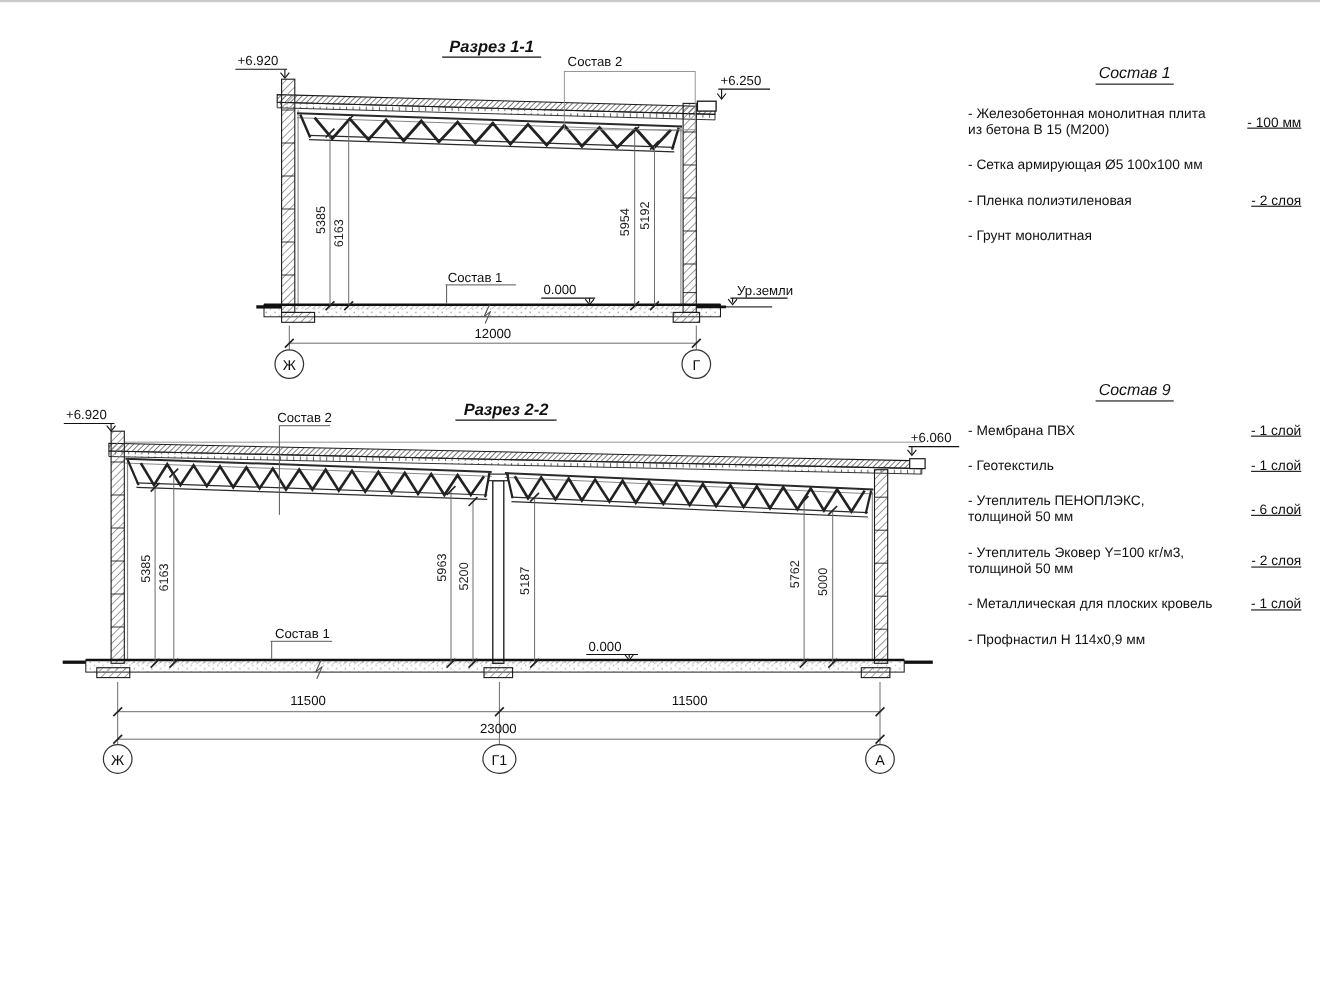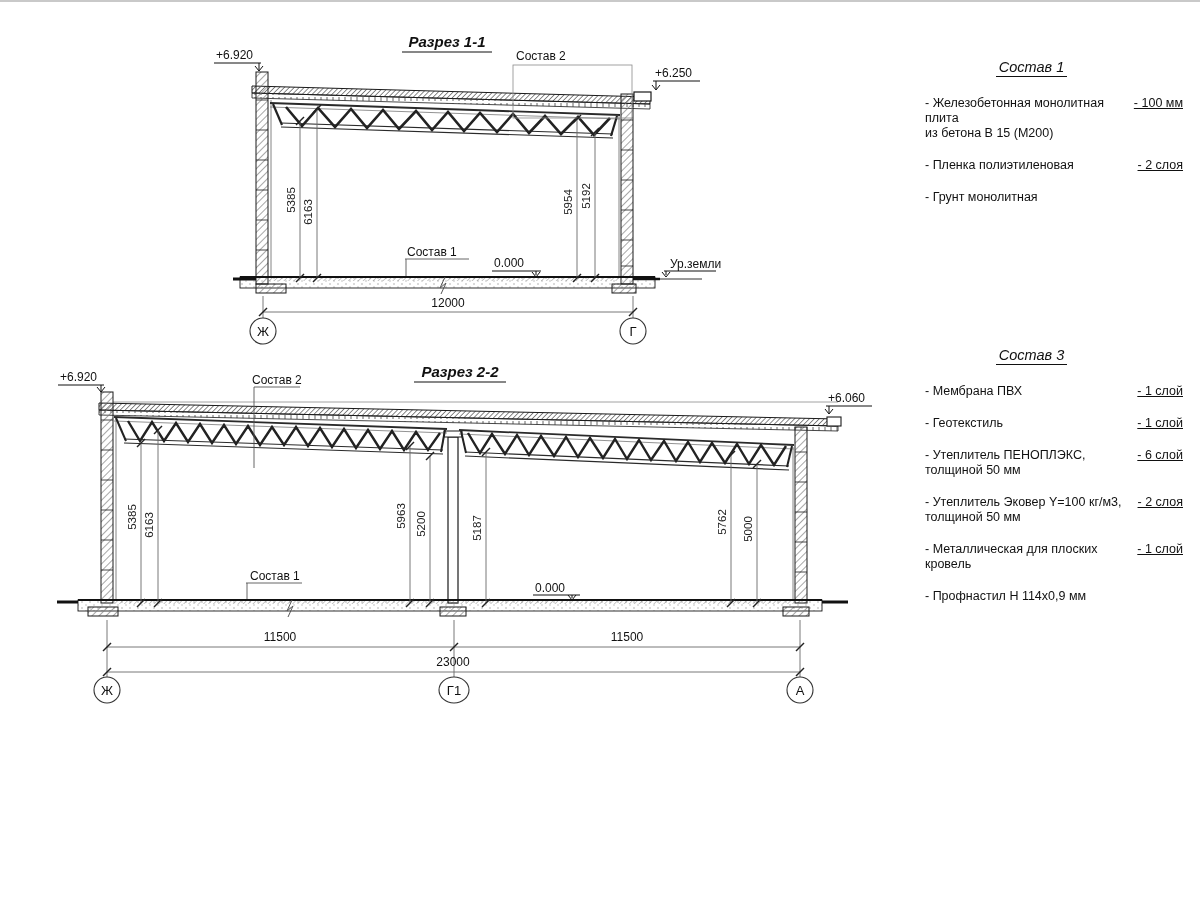--- a/index.html
+++ b/index.html
@@ -15,21 +15,21 @@
   .ax{font-size:13px;}
   
   .thin{stroke:#8a8a8a;stroke-width:0.8;fill:none;}
   .dimline{stroke:#6a6a6a;stroke-width:0.9;fill:none;}
   .tick{stroke:#222;stroke-width:1.5;}
   .lead{stroke:#555;stroke-width:0.9;fill:none;}
   
   .legend{position:absolute;width:303px;font-size:12.5px;line-height:15px;color:#111;}
   .leg-title{text-align:center;font-style:italic;font-size:14.5px;margin-bottom:21px;}
   .leg-title span{border-bottom:1.2px solid #111;padding:0 3px 1px 3px;}
-  .leg-item{display:flex;justify-content:space-between;align-items:flex-start;margin-bottom:17px;margin-left:45px;}
+  .leg-item{display:flex;justify-content:space-between;align-items:center;margin-bottom:17px;}
   .leg-item .l2:empty{display:none;}
   .leg-v{white-space:nowrap;padding-left:8px;text-decoration:underline;}
 </style>
 </head>
 <body>
 
 <div id="canvas">
 <div id="topedge"></div>
 
 <svg width="1200" height="900" viewBox="0 0 1200 900">
@@ -292,34 +292,40 @@
   <div class="leg-title"><span>Состав 1</span></div>
   <div class="leg-item">
     <div class="leg-l">
           <div class="l1">- Железобетонная  монолитная плита</div>
           <div class="l2">из бетона В 15 (М200)</div>
         </div>
     <div class="leg-v">- 100 мм</div>
   </div>
   <div class="leg-item">
     <div class="leg-l">
+          <div class="l1">- Сетка армирующая Ø5 100х100 мм</div>
+        </div>
+    <div class="leg-v"></div>
+  </div>
+  <div class="leg-item">
+    <div class="leg-l">
           <div class="l1">- Пленка полиэтиленовая</div>
         </div>
     <div class="leg-v">-  2 слоя</div>
   </div>
   <div class="leg-item">
     <div class="leg-l">
           <div class="l1">- Грунт монолитная</div>
         </div>
     <div class="leg-v"></div>
   </div>
 </div>
 
 <div class="legend" style="left:880px;top:348px;">
-  <div class="leg-title"><span>Состав 3</span></div>
+  <div class="leg-title"><span>Состав 9</span></div>
   <div class="leg-item">
     <div class="leg-l">
           <div class="l1">- Мембрана ПВХ</div>
         </div>
     <div class="leg-v">- 1 слой</div>
   </div>
   <div class="leg-item">
     <div class="leg-l">
           <div class="l1">- Геотекстиль</div>
         </div>

